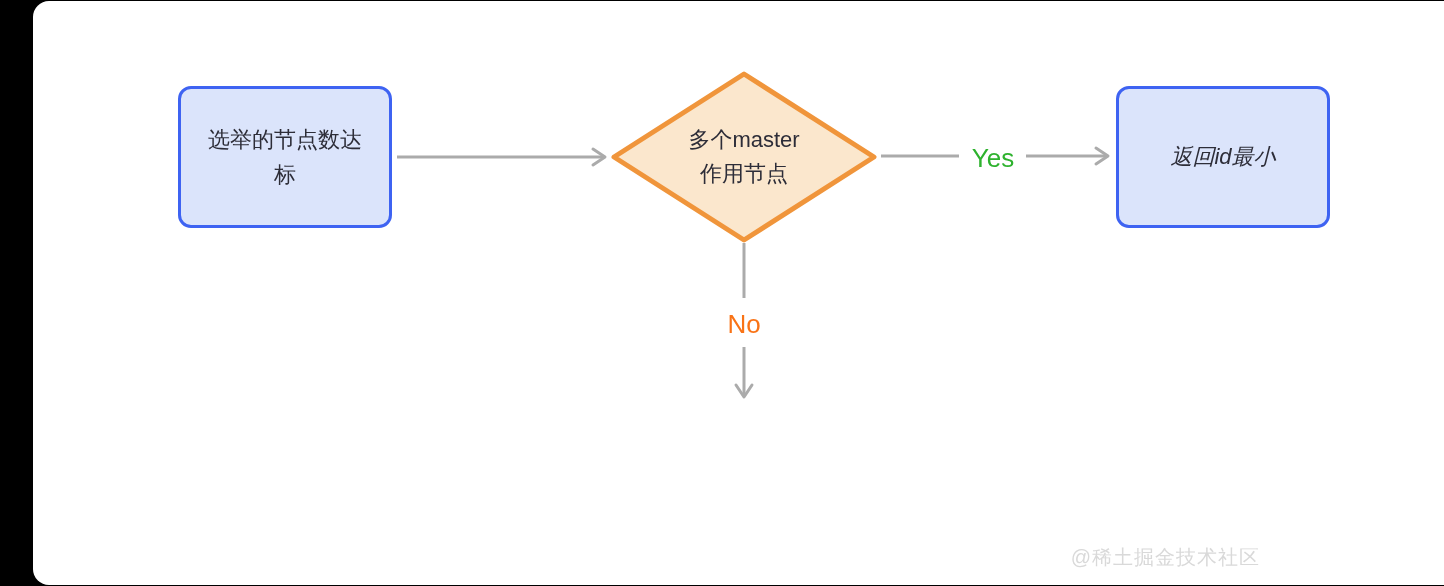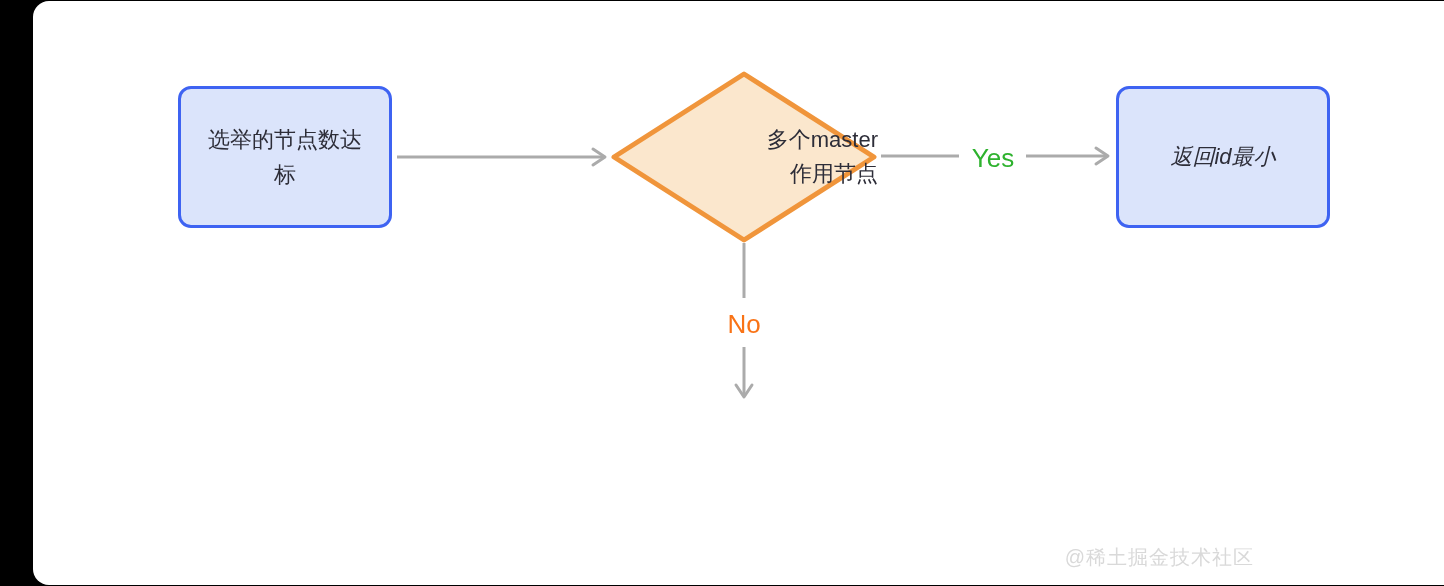--- a/index.html
+++ b/index.html
@@ -47,21 +47,21 @@
     left: 578px; top: 70px;
     width: 268px; height: 174px;
   }
   .diamond-wrap svg { position: absolute; left: 0; top: 0; }
   .diamond-label {
     position: absolute;
     left: 0; top: 0;
     width: 268px; height: 174px;
     display: flex;
     flex-direction: column;
-    align-items: flex-end;
+    align-items: center;
     justify-content: center;
     text-align: center;
     color: #2d2d38;
     font-size: 22px;
     line-height: 1.55;
   }
   .edges-svg {
     position: absolute;
     left: 0; top: 0;
     width: 1444px; height: 586px;
@@ -77,21 +77,21 @@
     left: 930px; top: 145px; width: 62px;
     color: #2eb22e;
   }
   #label-no {
     left: 682px; top: 311px; width: 60px;
     color: #f97316;
     text-align: center;
   }
   .watermark {
     position: absolute;
-    right: 18px; top: 544px;
+    right: 12px; top: 544px;
     font-size: 20px;
     color: #d9d9d9;
     letter-spacing: 1px;
   }
 </style>
 </head>
 <body>
 
 <div class="canvas">
   <div class="card"></div>

